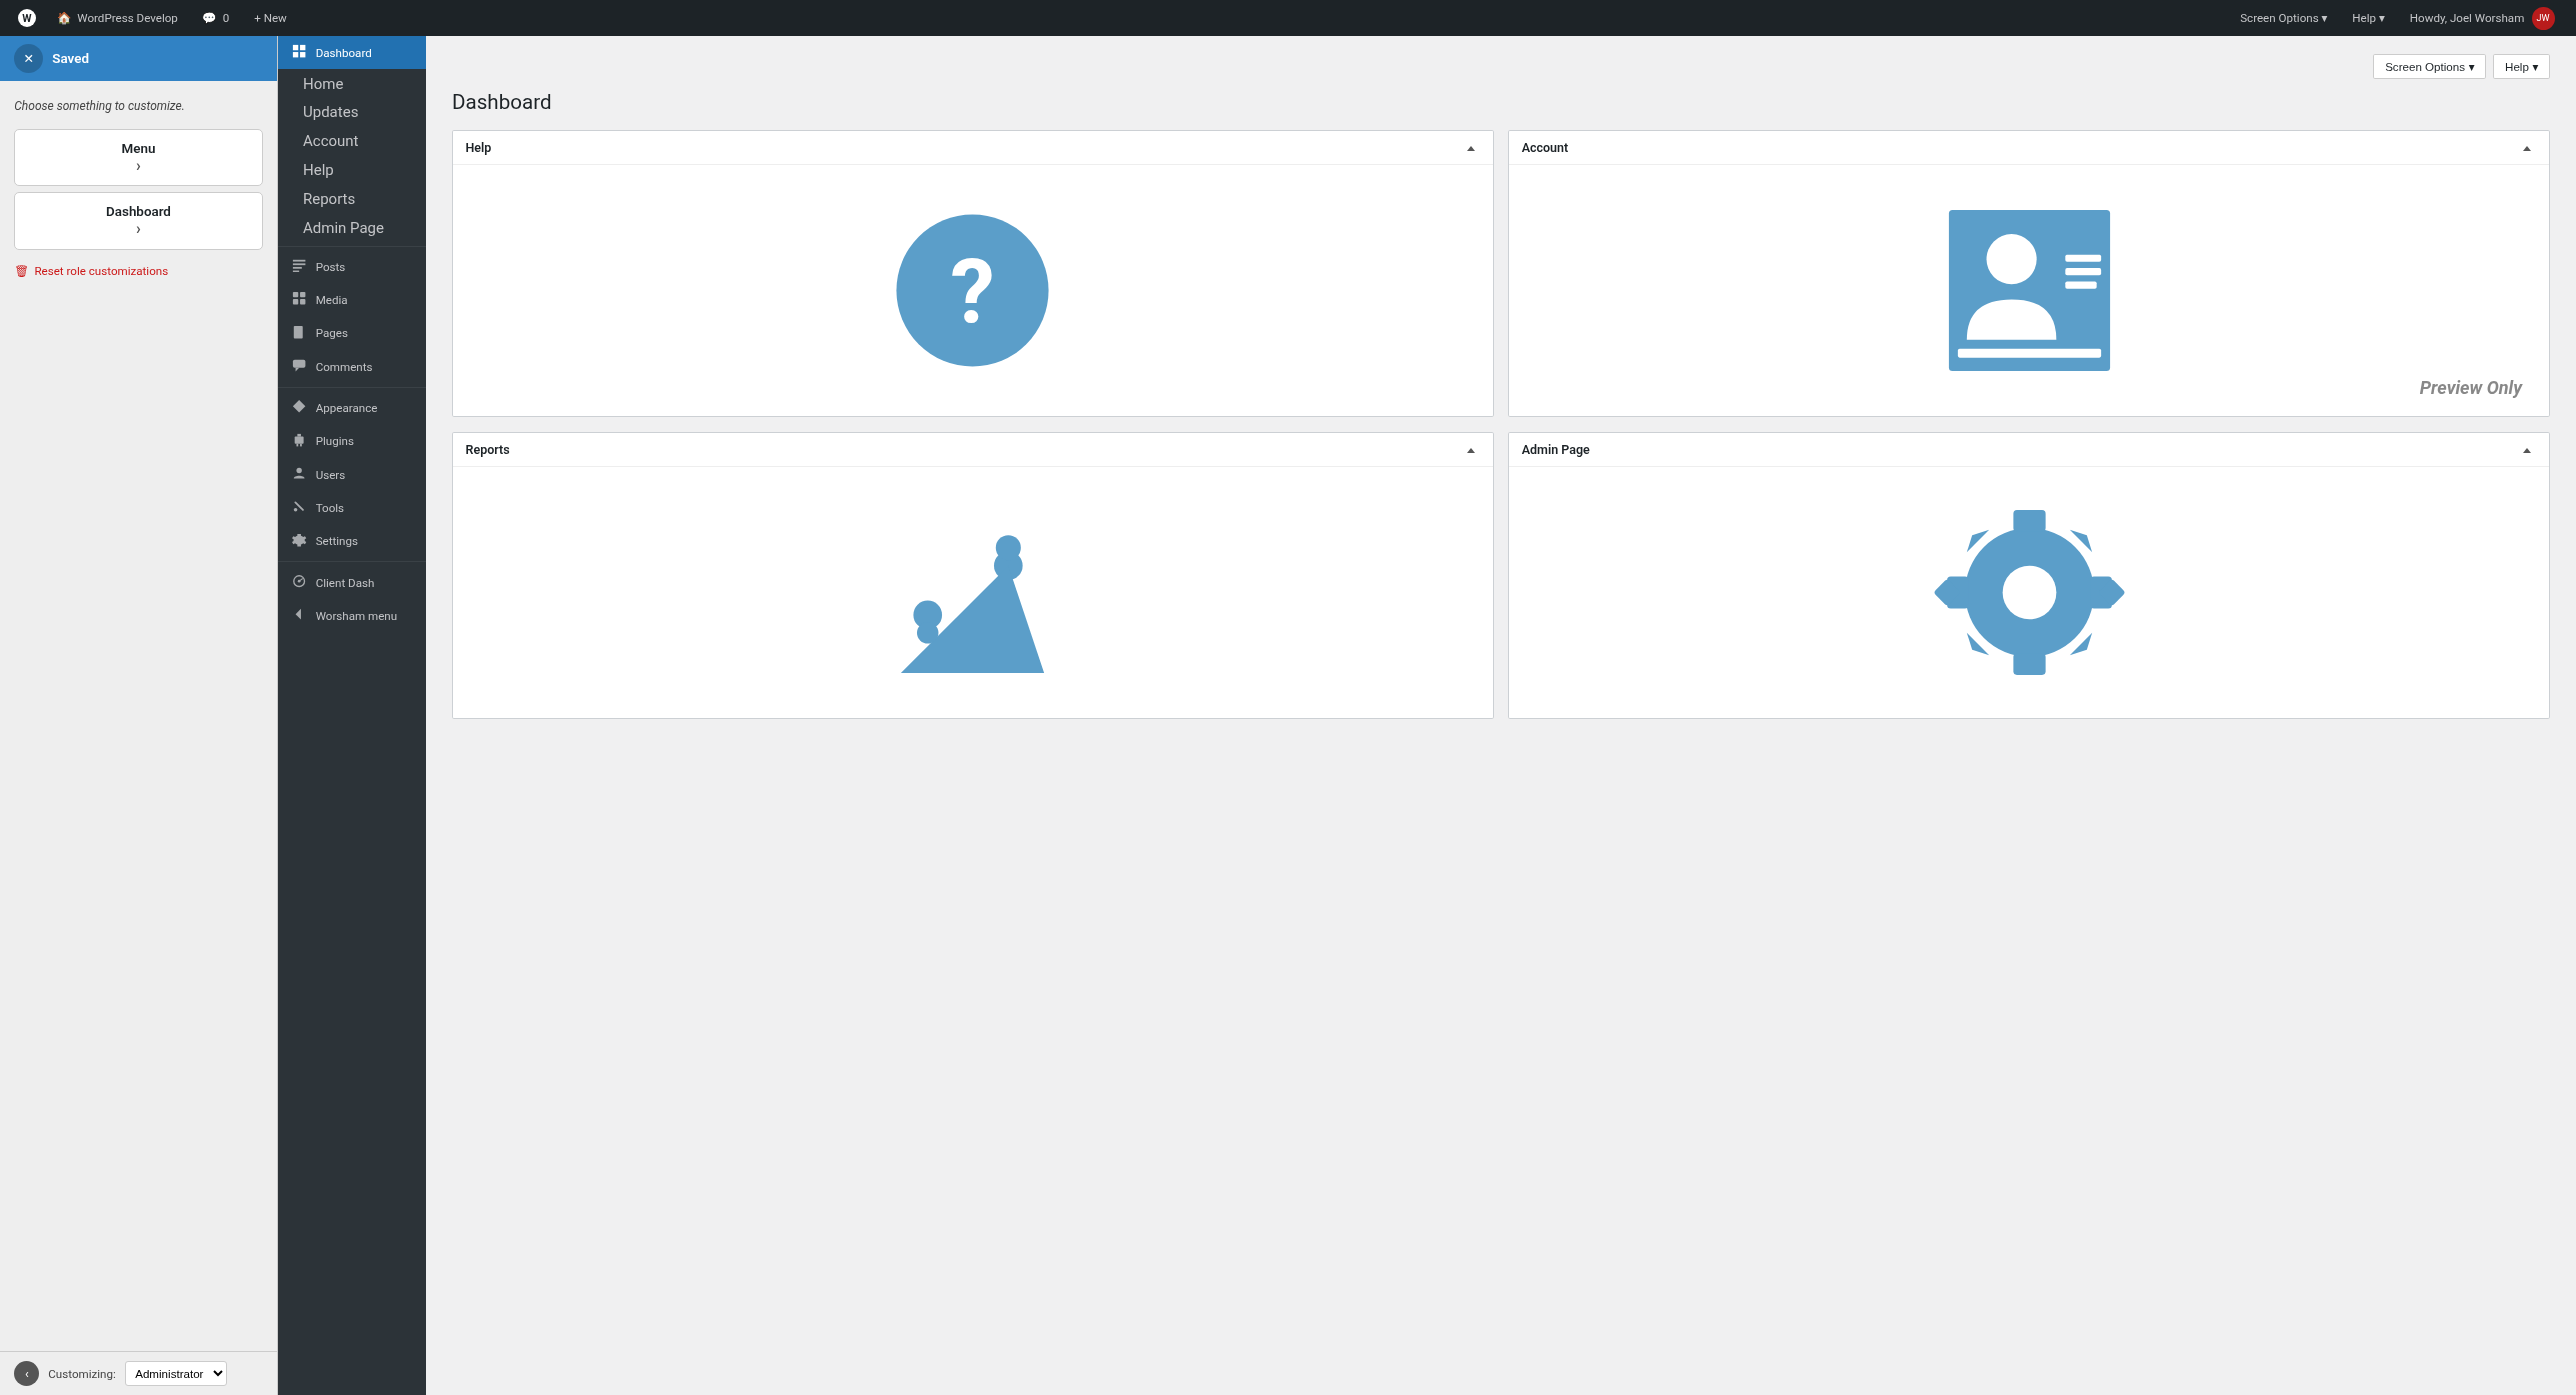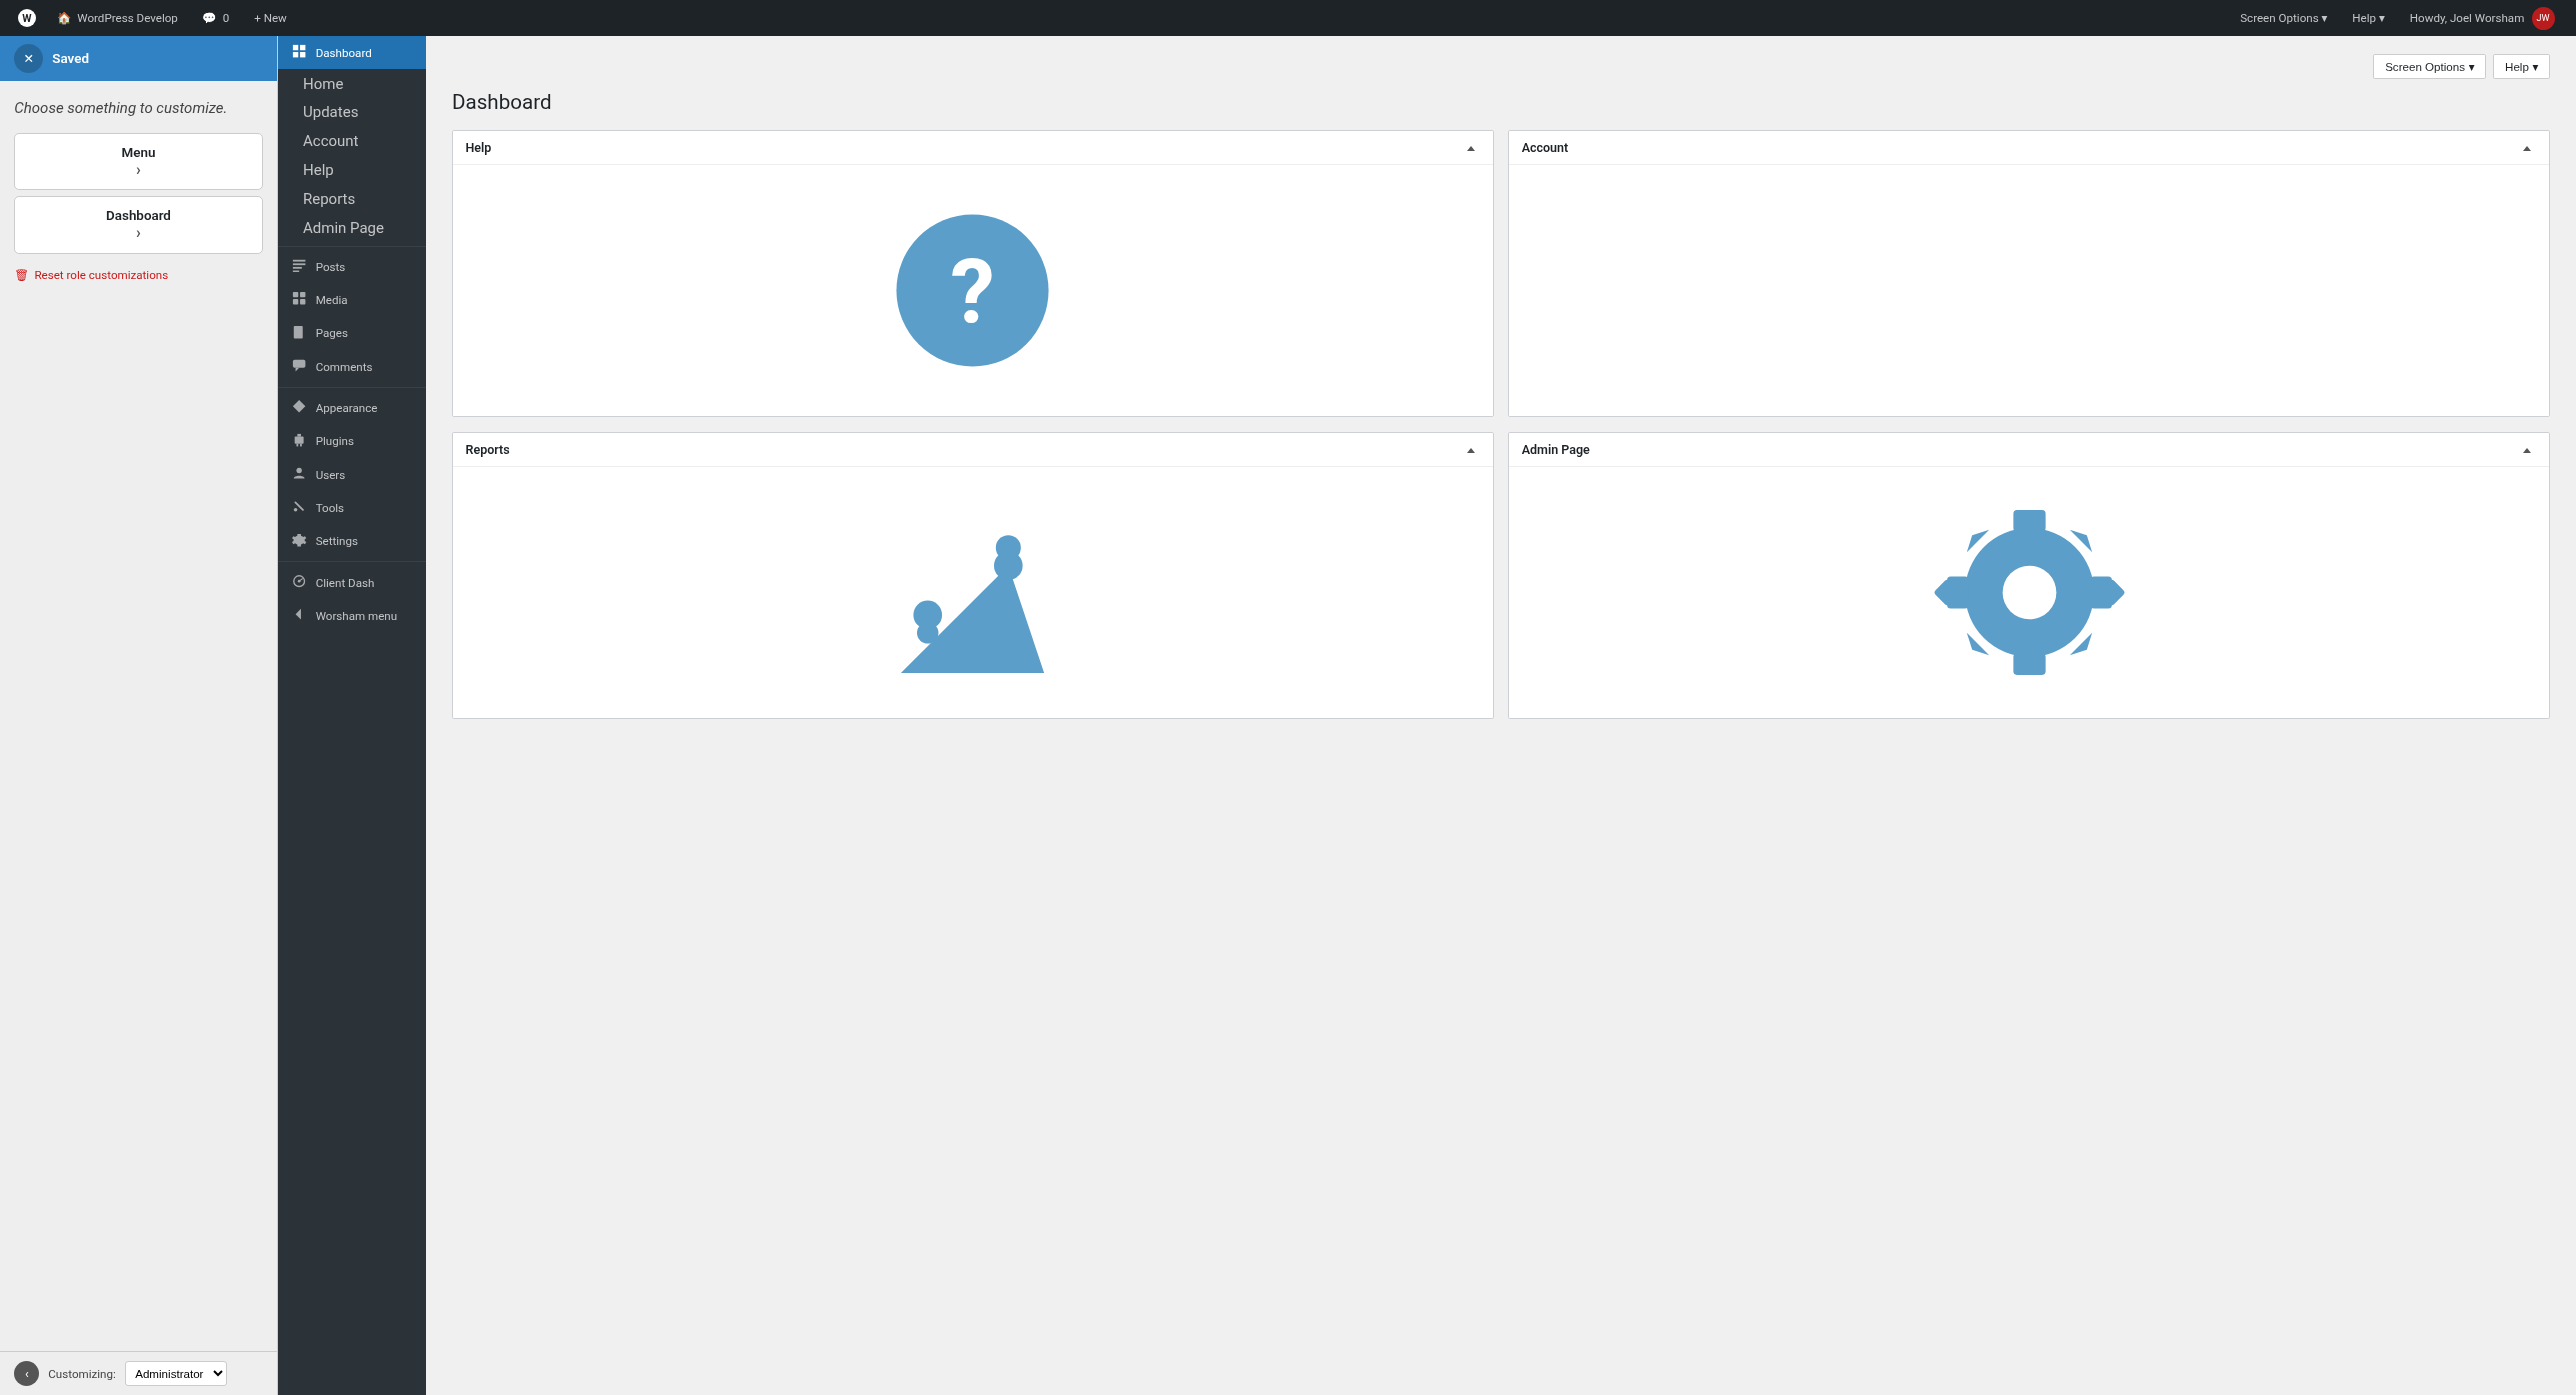--- a/index.html
+++ b/index.html
@@ -96,21 +96,21 @@
       font-size: 12.5px; color: #fff;
     }
     .customizer-saved-label {
       font-size: 13.4px; font-weight: 600; color: #fff;
     }
     .customizer-body {
       padding: 18px 14.3px;
       flex: 1;
     }
     .customizer-hint {
-      font-size: 15px;
+      font-size: 12px;
       color: #444;
       margin-bottom: 16px;
       font-style: italic;
     }
     .customizer-nav-item {
       background: #fff;
       border: 0.9px solid #ccc;
       border-radius: 5px;
       display: flex;
       align-items: center;
@@ -585,20 +585,35 @@
         </div>
       </div>
 
       <div class="dashboard-widget">
         <div class="widget-header">
           <h2 class="widget-title">Account</h2>
           <button class="widget-collapse-btn">
             <div class="collapse-triangle"></div>
           </button>
         </div>
+        <div class="widget-body" style="flex-direction: column;">
+
+          <svg width="197" height="197" viewBox="0 0 220 220">
+            <rect x="20" y="20" width="180" height="180" rx="4" fill="#5b9ec9"></rect>
+
+            <circle cx="90" cy="75" r="28" fill="#fff"></circle>
+            <path d="M40 165 Q40 120 90 120 Q140 120 140 165 Z" fill="#fff"></path>
+
+            <rect x="150" y="70" width="40" height="8" rx="2" fill="#fff"></rect>
+            <rect x="150" y="85" width="40" height="8" rx="2" fill="#fff"></rect>
+            <rect x="150" y="100" width="35" height="8" rx="2" fill="#fff"></rect>
+            <rect x="30" y="175" width="160" height="10" rx="2" fill="#fff"></rect>
+          </svg>
+          <span class="preview-only-label">Preview Only</span>
+        </div>
       </div>
 
       <div class="dashboard-widget">
         <div class="widget-header">
           <h2 class="widget-title">Reports</h2>
           <button class="widget-collapse-btn">
             <div class="collapse-triangle"></div>
           </button>
         </div>
         <div class="widget-body">

